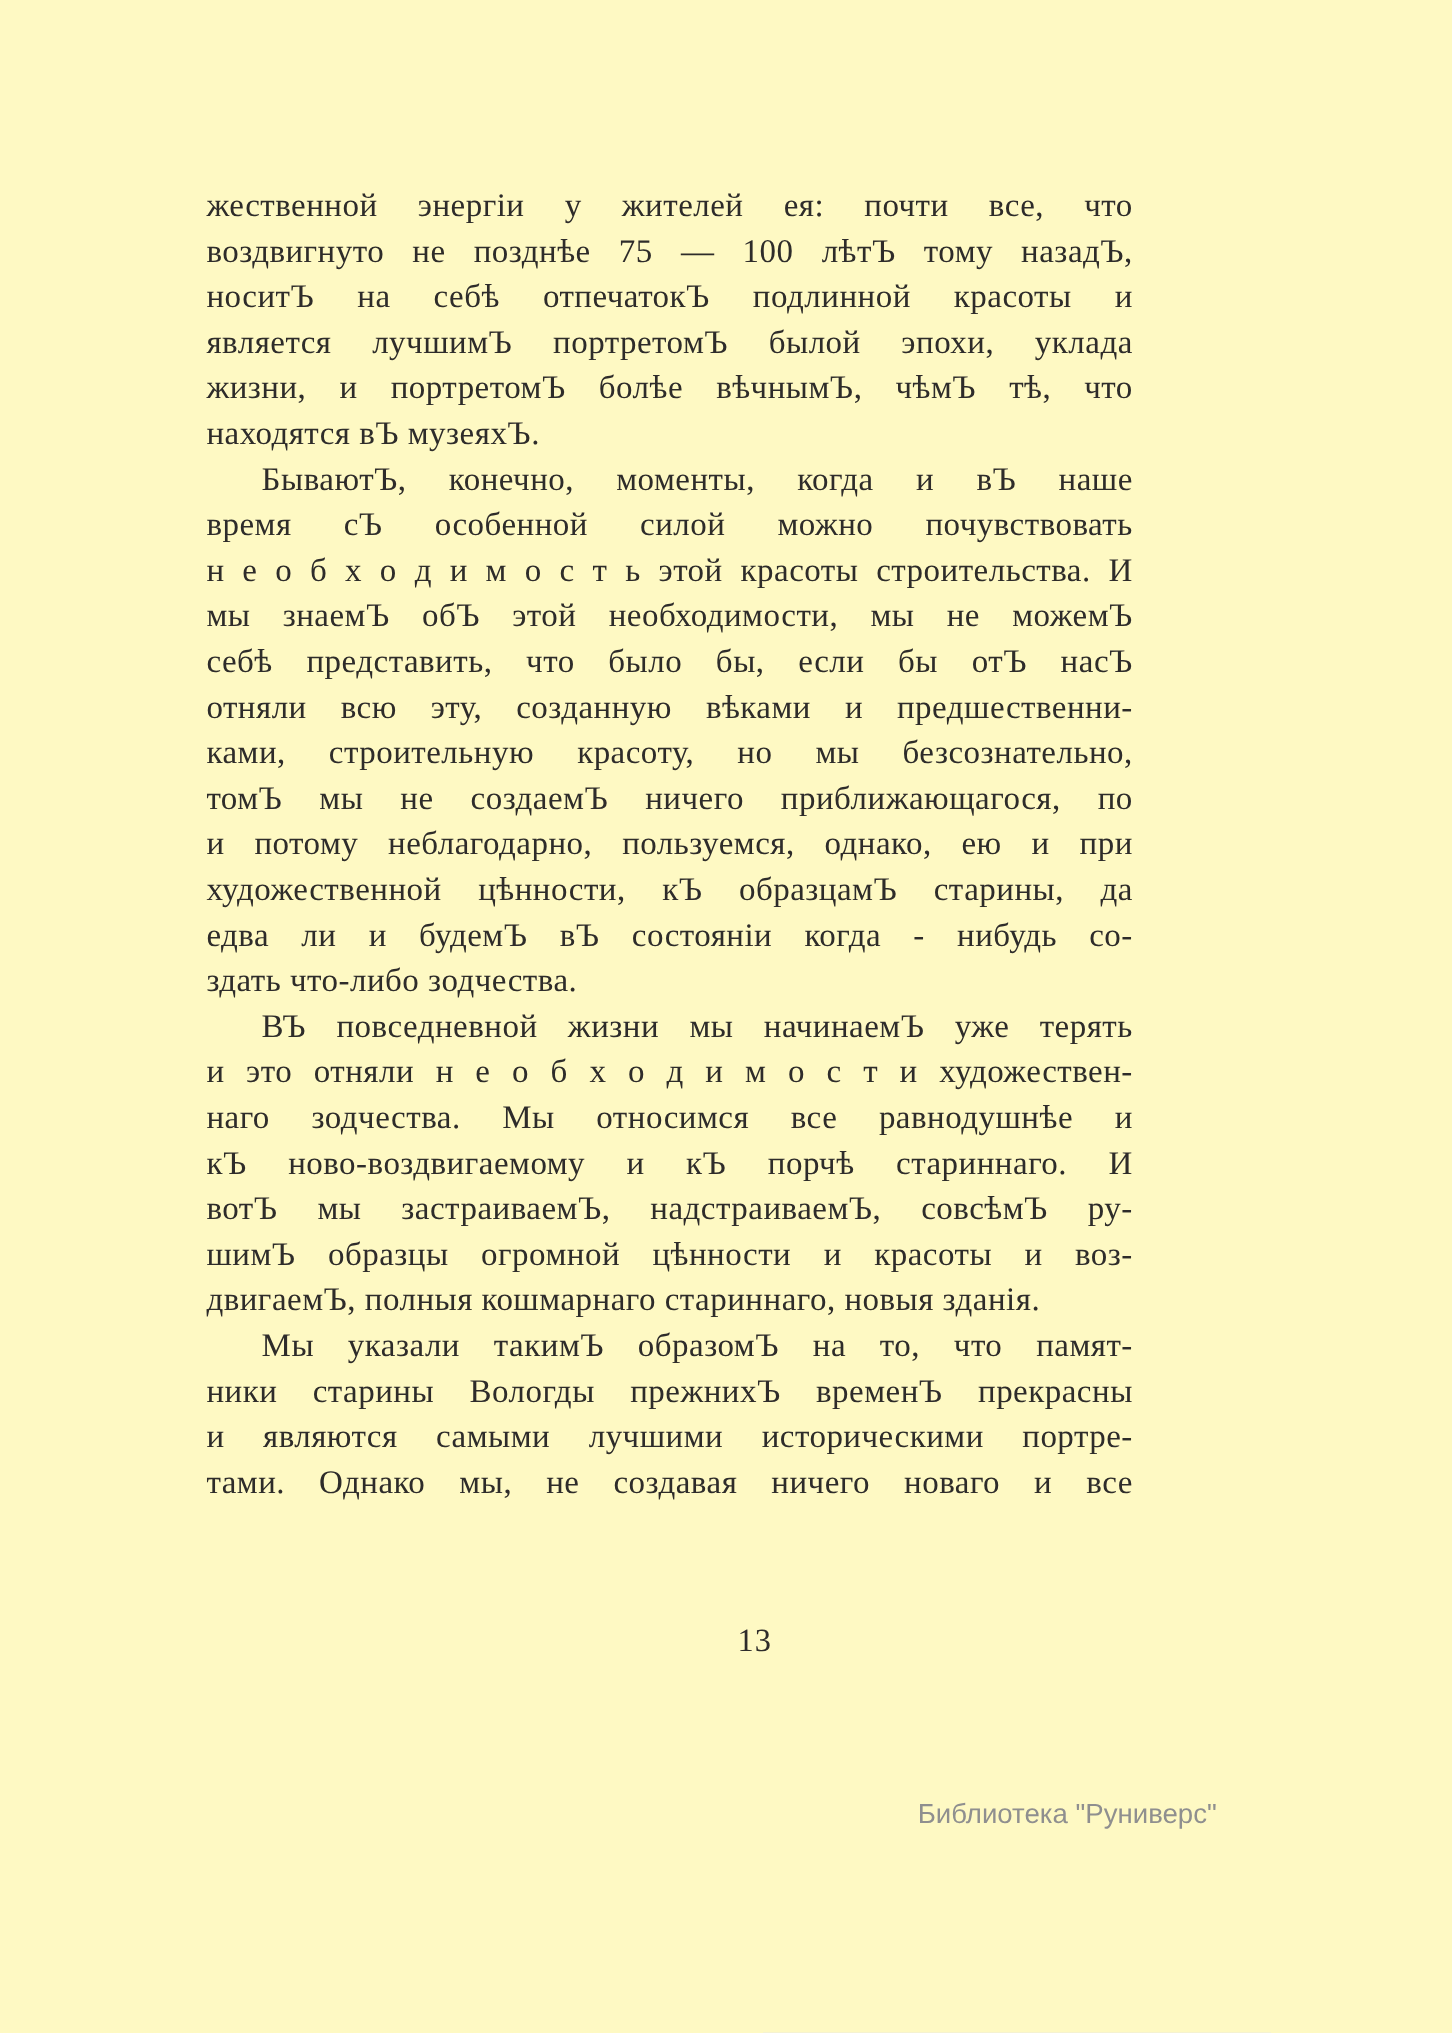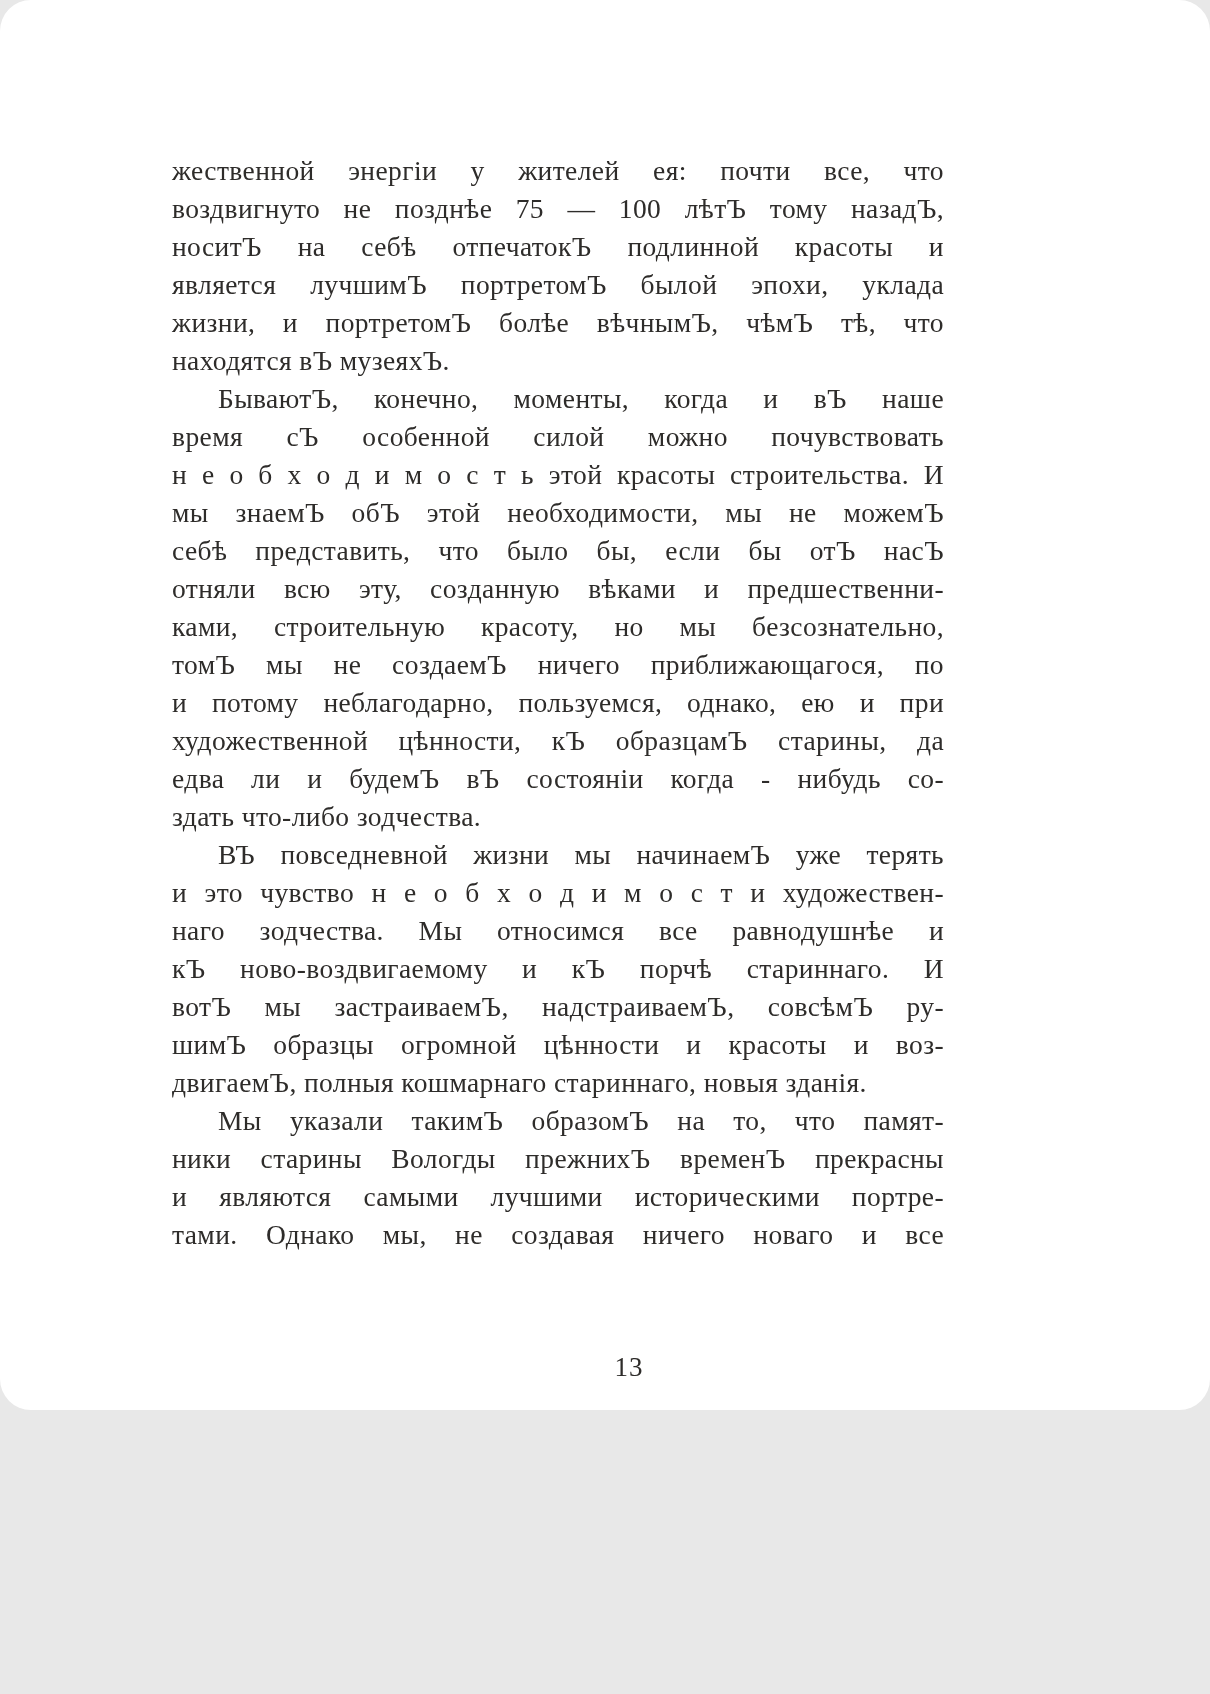--- a/index.html
+++ b/index.html
@@ -3,27 +3,26 @@
 <meta charset="utf-8">
 <style>
   html, body {
     margin: 0;
     padding: 0;
     background: #e8e8e8;
   }
   .page {
     position: relative;
     width: 1210px;
-    height: 1410px;
+    height: 1694px;
     margin: 0 auto;
-    background: #ffffff;
+    background: #fef9c3;
     overflow: hidden;
     font-family: "Liberation Serif", "DejaVu Serif", serif;
     color: #2e2c2a;
-    border-radius: 31px;
   }
   .text-block {
     position: absolute;
     left: 172px;
     top: 152px;
     width: 772px;
     font-size: 27.5px;
     line-height: 38px;
     letter-spacing: 0.4px;
   }
@@ -85,21 +84,21 @@
         <div class="line">отняли всю эту, созданную вѣками и предшественни-</div>
         <div class="line">ками, строительную красоту, но мы безсознательно,</div>
         <div class="line">томЪ мы не создаемЪ ничего приближающагося, по</div>
         <div class="line">и потому неблагодарно, пользуемся, однако, ею и при</div>
         <div class="line">художественной цѣнности, кЪ образцамЪ старины, да</div>
         <div class="line">едва ли и будемЪ вЪ состояніи когда - нибудь со-</div>
         <div class="line last">здать что-либо зодчества.</div>
       </div>
       <div class="paragraph">
         <div class="line indent">ВЪ повседневной жизни мы начинаемЪ уже терять</div>
-        <div class="line">и это чувство  н е о б х о д и м о с т и  художествен-</div>
+        <div class="line">и это отняли  н е о б х о д и м о с т и  художествен-</div>
         <div class="line">наго зодчества. Мы относимся все равнодушнѣе и</div>
         <div class="line">кЪ ново-воздвигаемому и кЪ порчѣ стариннаго. И</div>
         <div class="line">вотЪ мы застраиваемЪ, надстраиваемЪ, совсѣмЪ ру-</div>
         <div class="line">шимЪ образцы огромной цѣнности и красоты и воз-</div>
         <div class="line last">двигаемЪ, полныя кошмарнаго стариннаго, новыя зданія.</div>
       </div>
       <div class="paragraph">
         <div class="line indent">Мы указали такимЪ образомЪ на то, что памят-</div>
         <div class="line">ники старины Вологды прежнихЪ временЪ прекрасны</div>
         <div class="line">и являются самыми лучшими историческими портре-</div>

